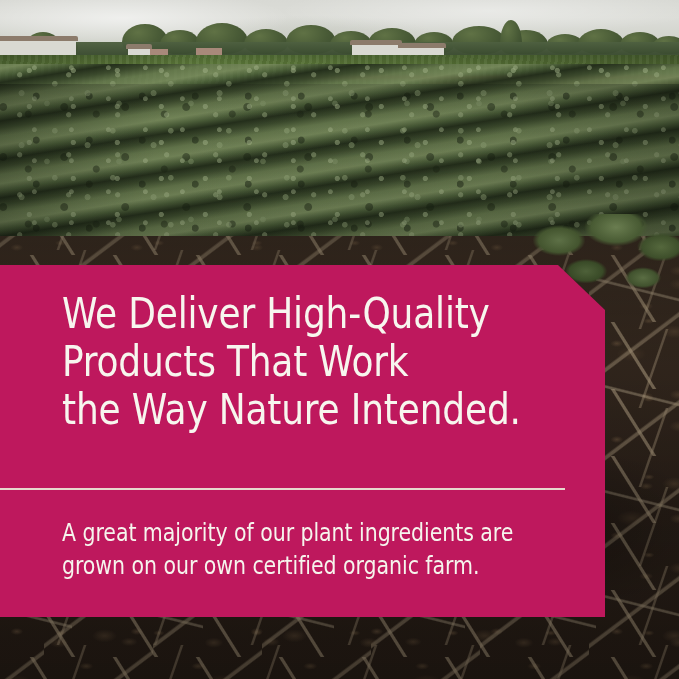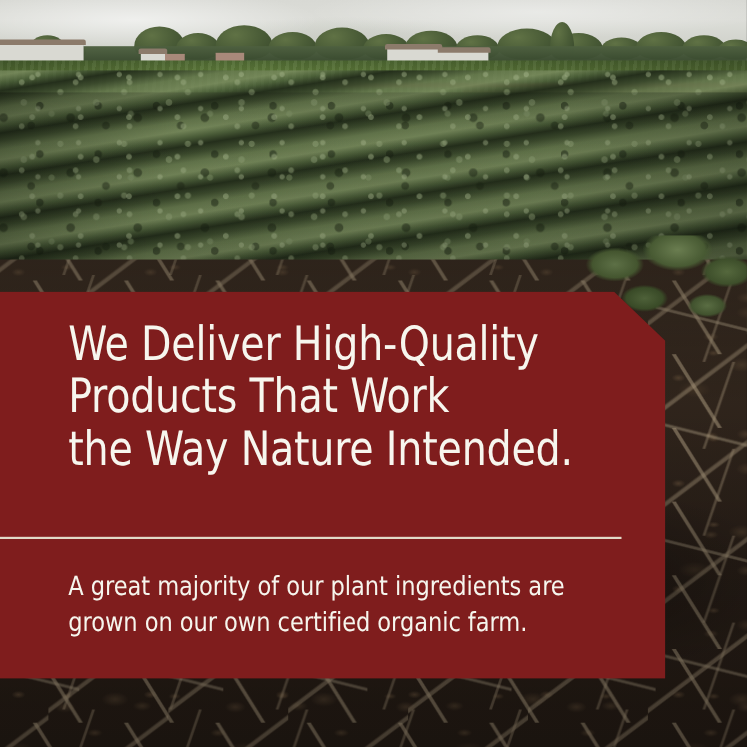--- a/index.html
+++ b/index.html
@@ -212,21 +212,21 @@
     filter: blur(.4px);
   }
 
   
   .panel {
     position: absolute;
     left: 0;
     top: 265px;
     width: 605px;
     height: 352px;
-    background: #7f1d1d;
+    background: #be185d;
     clip-path: polygon(0 0, 558px 0, 605px 45px, 605px 352px, 0 352px);
   }
 
   .panel-inner {
     position:absolute;
     left:62px;
     top:0;
     right:0;
     bottom:0;
   }

